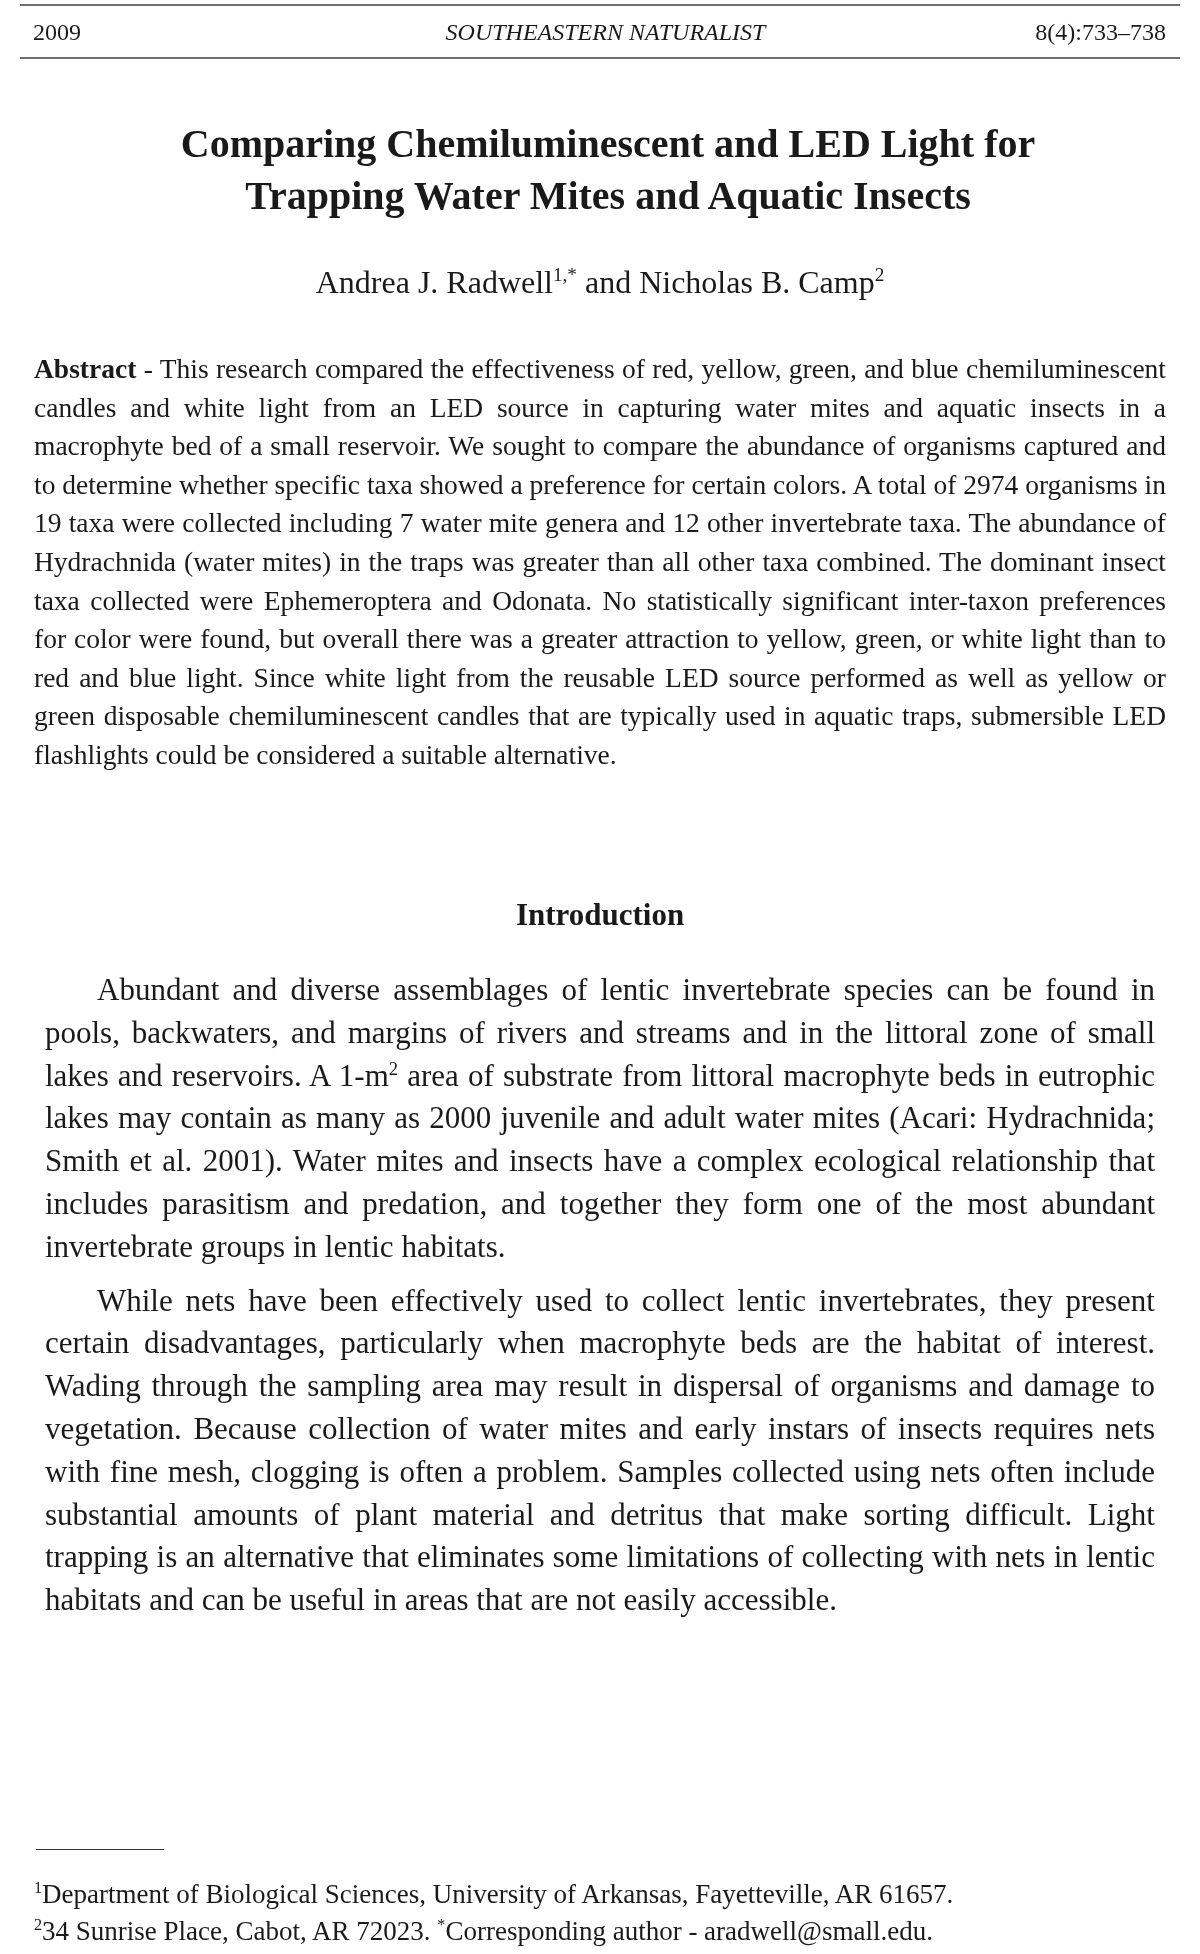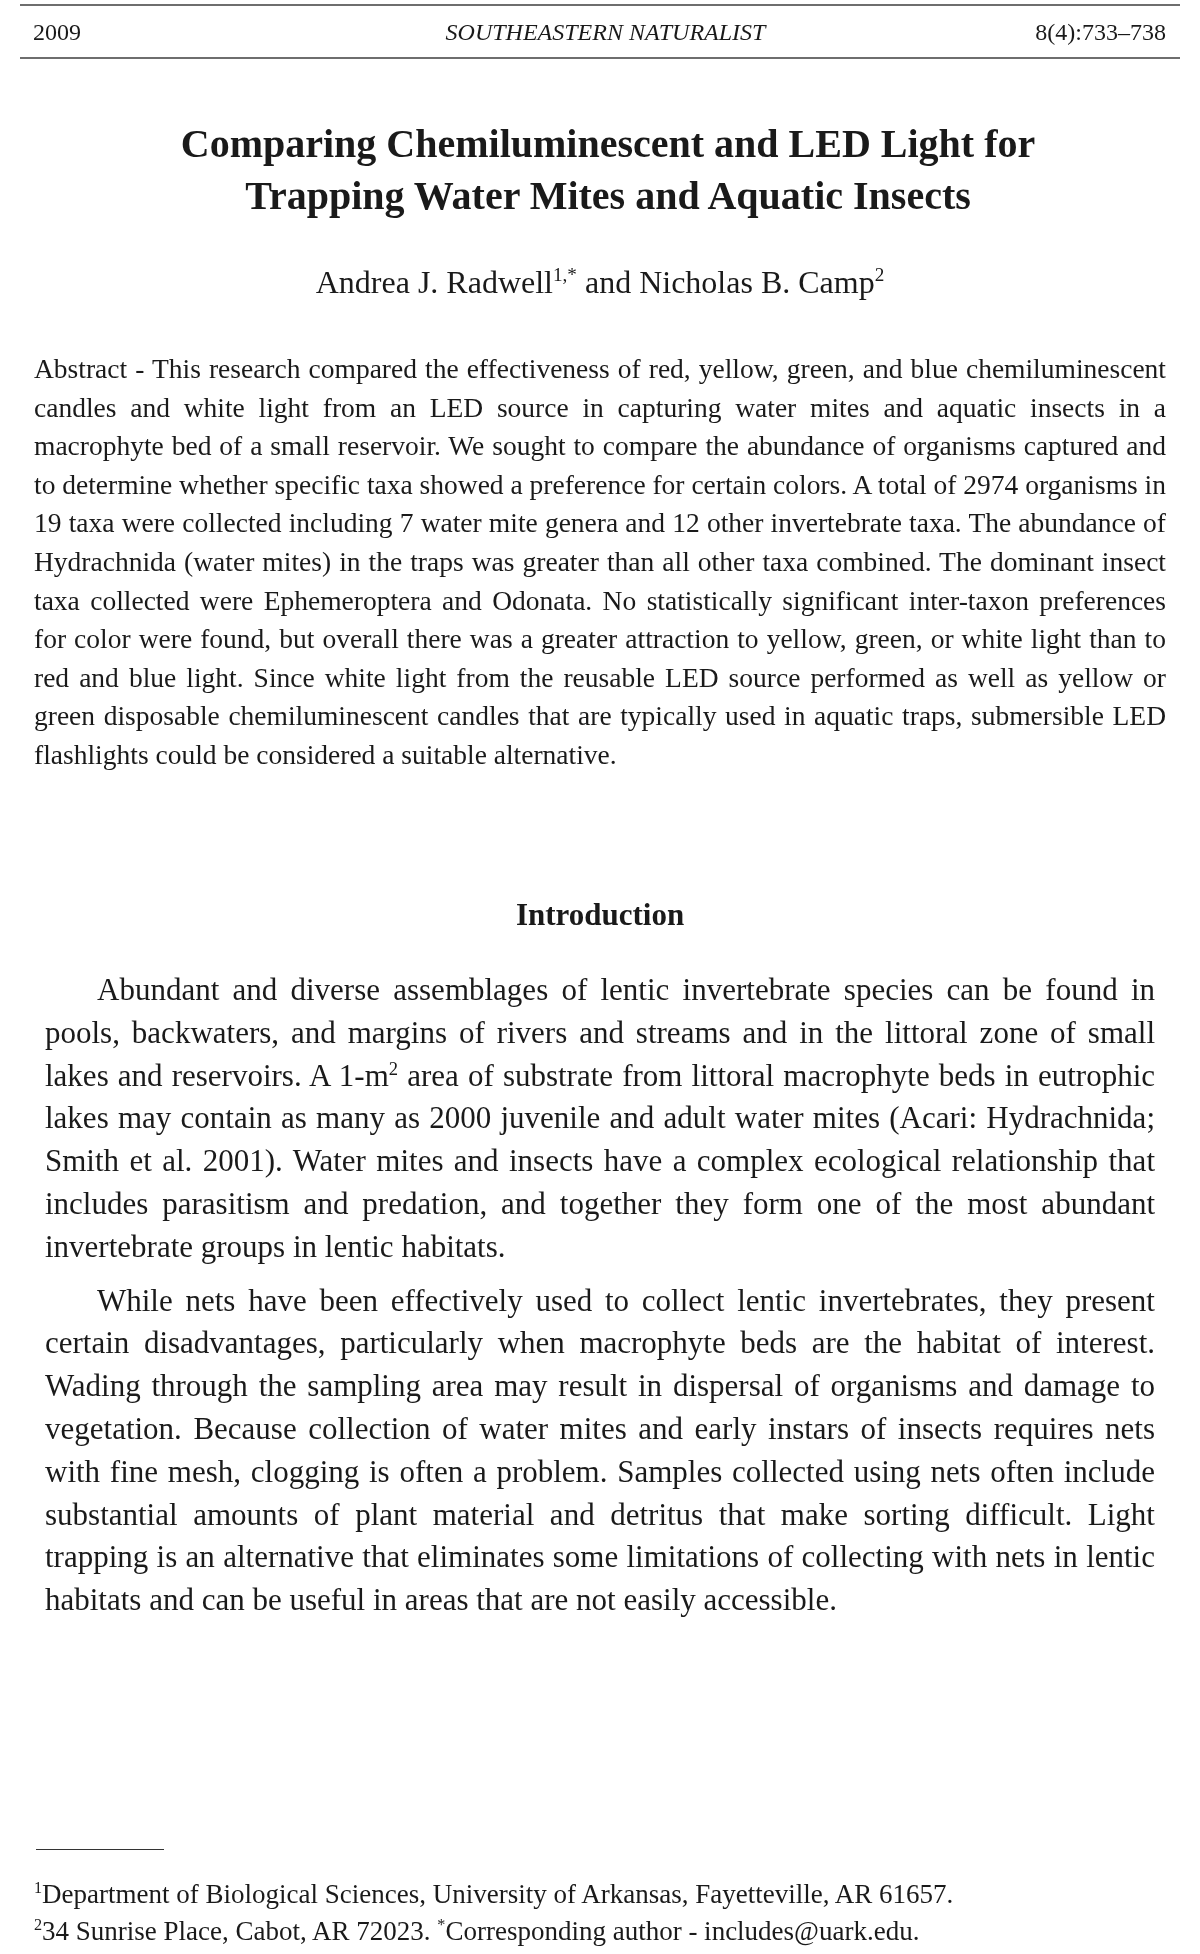--- a/index.html
+++ b/index.html
@@ -61,21 +61,21 @@
 
     .abstract {
       position: absolute;
       top: 350px;
       left: 34px;
       width: 1132px;
       font-size: 27.5px;
       line-height: 38.6px;
       text-align: justify;
     }
-    .abstract .label { font-weight: normal; }
+    .abstract .label { font-weight: bold; }
 
     .section-heading {
       position: absolute;
       top: 895px;
       left: 0;
       width: 1200px;
       text-align: center;
       font-weight: bold;
       font-size: 31px;
       line-height: 40px;
@@ -143,14 +143,14 @@
 
 <div class="body-text">
   <p><span>Abundant and diverse assemblages of lentic invertebrate species can be found in pools, backwaters, and margins of rivers and streams and in the littoral zone of small lakes and reservoirs. A 1-m</span><sup>2</sup><span> area of substrate from littoral macrophyte beds in eutrophic lakes may contain as many as 2000 juvenile and adult water mites (Acari: Hydrachnida; Smith et al. 2001). Water mites and insects have a complex ecological relationship that includes parasitism and predation, and together they form one of the most abundant invertebrate groups in lentic habitats.</span></p>
   <p>While nets have been effectively used to collect lentic invertebrates, they present certain disadvantages, particularly when macrophyte beds are the habitat of interest. Wading through the sampling area may result in dispersal of organisms and damage to vegetation. Because collection of water mites and early instars of insects requires nets with fine mesh, clogging is often a problem. Samples collected using nets often include substantial amounts of plant material and detritus that make sorting difficult. Light trapping is an alternative that eliminates some limitations of collecting with nets in lentic habitats and can be useful in areas that are not easily accessible.</p>
 </div>
 
 <div class="footnote-rule"></div>
 
 <div class="footnotes">
   <p><sup>1</sup><span>Department of Biological Sciences, University of Arkansas, Fayetteville, AR 61657.</span></p>
-  <p><sup>2</sup><span style="white-space:pre-wrap;">34 Sunrise Place, Cabot, AR 72023. </span><sup>*</sup><span>Corresponding author - includes@uark.edu.</span></p>
+  <p><sup>2</sup><span style="white-space:pre-wrap;">34 Sunrise Place, Cabot, AR 72023. </span><sup>*</sup><span>Corresponding author - aradwell@small.edu.</span></p>
 </div>
 
 </body></html>

